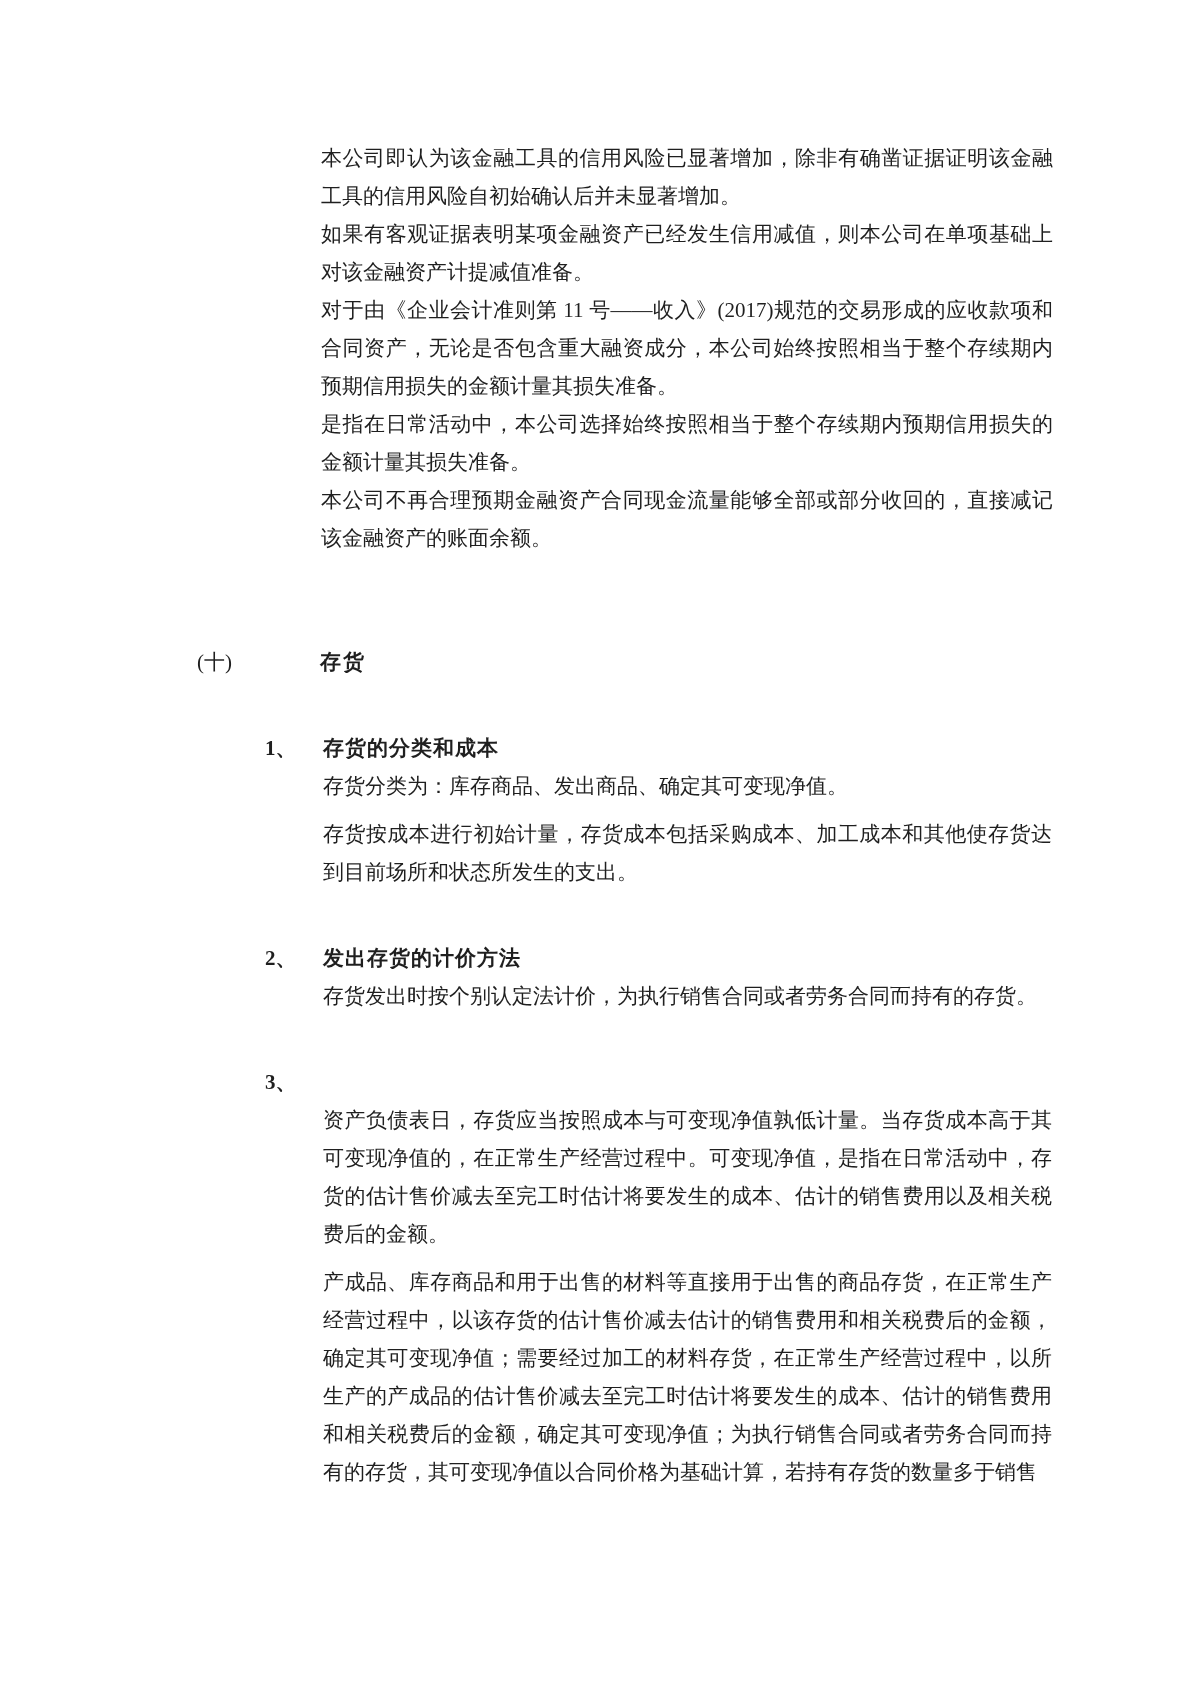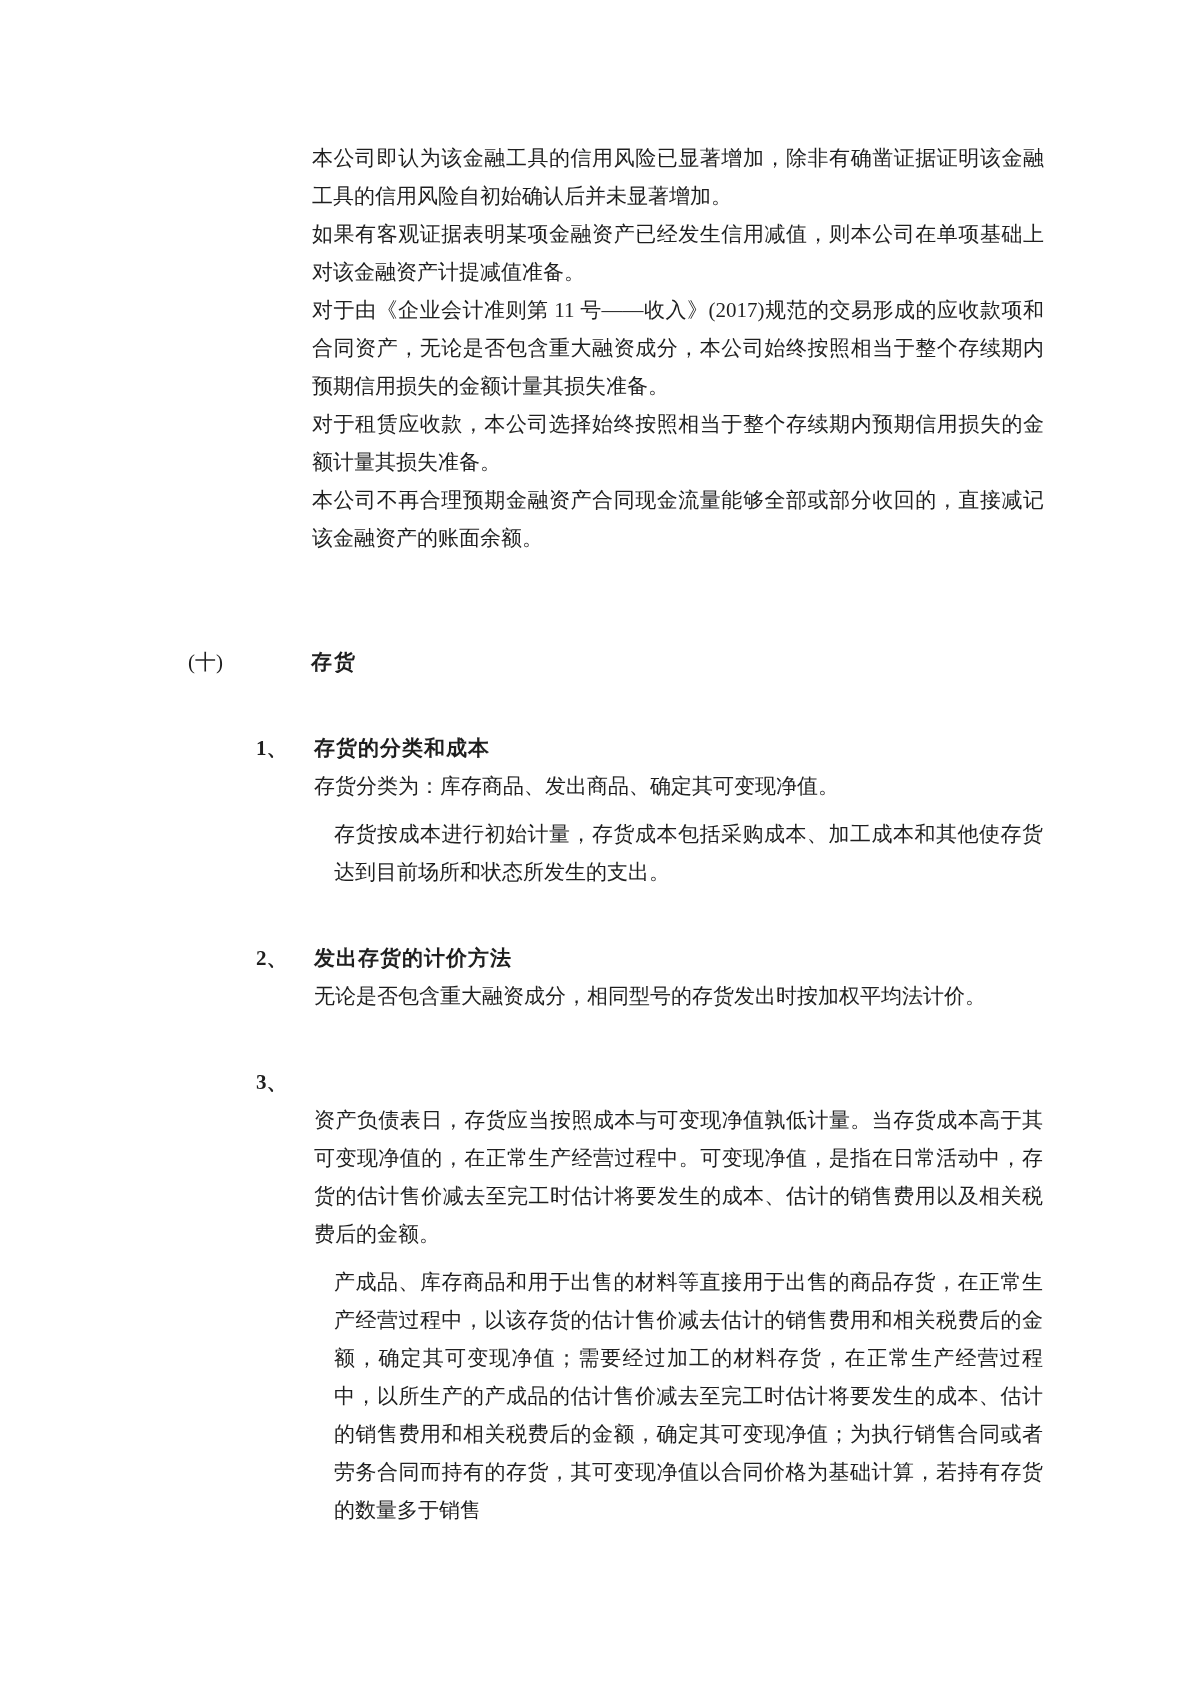--- a/index.html
+++ b/index.html
@@ -7,21 +7,21 @@
     width: 1200px;
     height: 1696px;
     background: #ffffff;
     font-family: "Liberation Serif", "DejaVu Serif", serif;
     color: #1f1f1f;
     position: relative;
     overflow: hidden;
   }
   .doc-content {
     position: absolute;
-    left: 188px;
+    left: 197px;
     top: 139px;
     width: 856px;
   }
   .intro-block {
     margin-left: 124px;
     width: 732px;
   }
   p.body-par {
     margin: 0;
     font-size: 21px;
@@ -55,37 +55,37 @@
   }
   .item-num {
     width: 58px;
     flex: 0 0 58px;
   }
   .item-heading { letter-spacing: 1px; }
   .item-body {
     margin-left: 58px;
     width: 729px;
   }
-  .item-body p.body-par + p.body-par { margin-top: 10px; margin-left: 20px; }
+  .item-body p.body-par + p.body-par { margin-top: 10px; }
 </style>
 </head>
 <body>
 
 <div class="doc-content">
 
   <div class="intro-block">
 
       <p class="body-par">本公司即认为该金融工具的信用风险已显著增加，除非有确凿证据证明该金融工具的信用风险自初始确认后并未显著增加。</p>
 
 
       <p class="body-par">如果有客观证据表明某项金融资产已经发生信用减值，则本公司在单项基础上对该金融资产计提减值准备。</p>
 
       <p class="body-par">对于由《企业会计准则第 11 号——收入》(2017)规范的交易形成的应收款项和合同资产，无论是否包含重大融资成分，本公司始终按照相当于整个存续期内预期信用损失的金额计量其损失准备。</p>
 
-      <p class="body-par">对于租赁应收款，本公司选择始终按照相当于整个存续期内预期信用损失的金额计量其损失准备。</p>
+      <p class="body-par">是指在日常活动中，本公司选择始终按照相当于整个存续期内预期信用损失的金额计量其损失准备。</p>
 
       <p class="body-par">本公司不再合理预期金融资产合同现金流量能够全部或部分收回的，直接减记该金融资产的账面余额。</p>
     </div>
 
   <div class="section-head">
     <span class="section-label">(十)</span>
     <span class="section-title">存货</span>
   </div>
 
   <div class="item">
@@ -101,21 +101,21 @@
       </div>
   </div>
 
   <div class="item">
     <div class="item-head">
       <span class="item-num">2、</span>
       <span class="item-heading">发出存货的计价方法</span>
     </div>
     <div class="item-body">
 
-        <p class="body-par">无论是否包含重大融资成分，相同型号的存货发出时按加权平均法计价。</p>
+        <p class="body-par">存货发出时按个别认定法计价，为执行销售合同或者劳务合同而持有的存货。</p>
       </div>
   </div>
 
   <div class="item">
     <div class="item-head">
       <span class="item-num">3、</span>
     </div>
     <div class="item-body">
 
         <p class="body-par">资产负债表日，存货应当按照成本与可变现净值孰低计量。当存货成本高于其可变现净值的，在正常生产经营过程中。可变现净值，是指在日常活动中，存货的估计售价减去至完工时估计将要发生的成本、估计的销售费用以及相关税费后的金额。</p>

